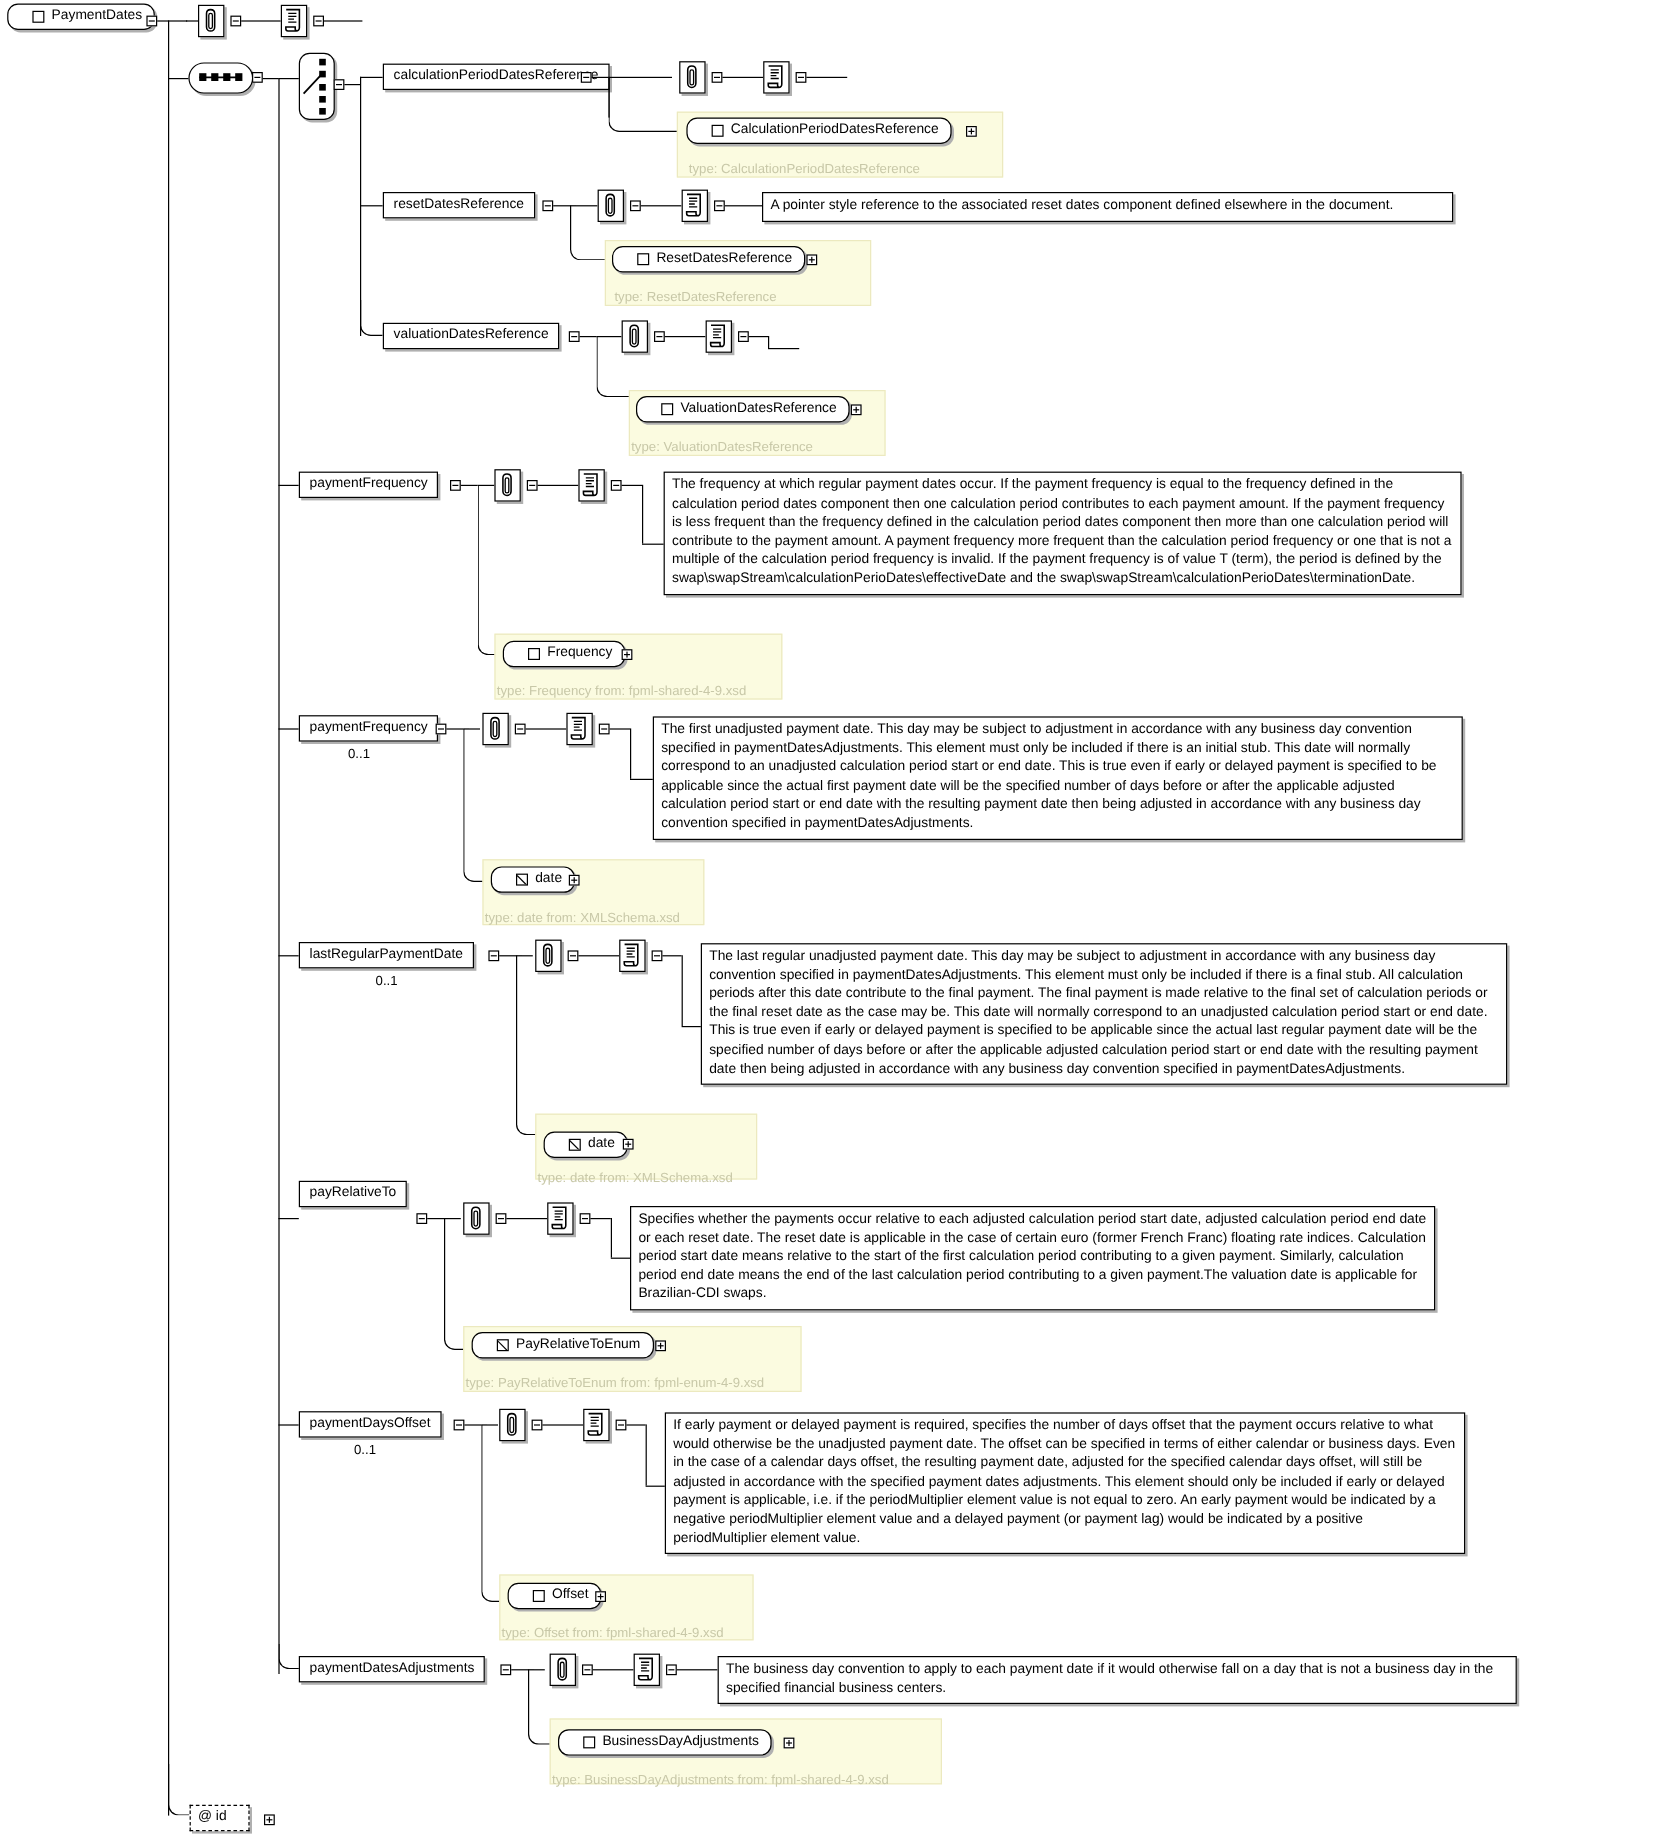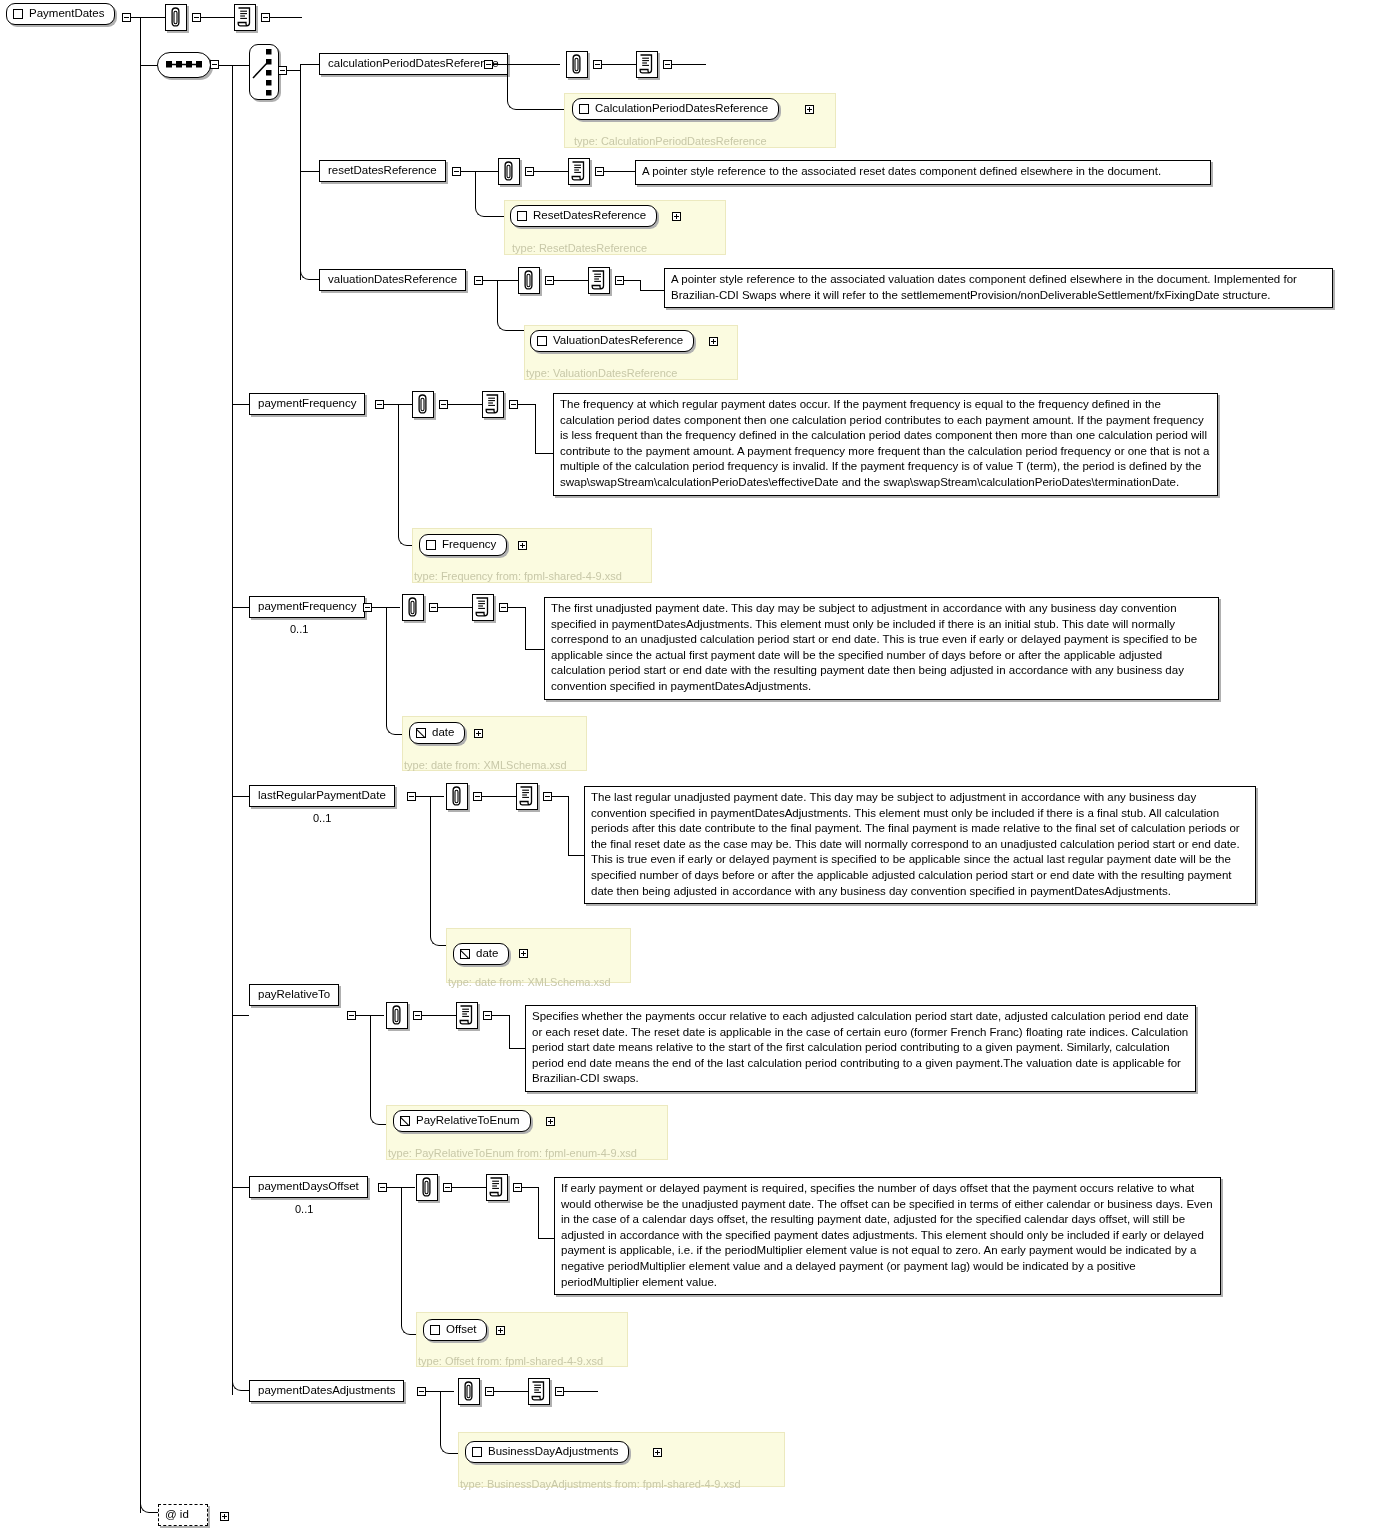--- a/index.html
+++ b/index.html
@@ -48,21 +48,21 @@
     color: #000;
     white-space: nowrap;
   }
 
   
   .capsule {
     position: absolute;
     background: #fff;
     border: 1px solid #000;
     box-shadow: 2px 2px 0 #b0b0b0;
-    padding: 2px 10px 3px 6px;
+    padding: 2px 10px 3px 20px;
     white-space: nowrap;
     line-height: 15px;
     display: flex;
     align-items: center;
     gap: 6px;
     border-radius: 9px 9px 9px 9px;
     font-size: 11.5px;
   }
   .capsule .sq {
     display: inline-block;
@@ -321,21 +321,20 @@
       <line x1="5.2" y1="6.2" x2="12" y2="6.2" stroke="#000" stroke-width="1.1"></line>
       <line x1="5.2" y1="8.6" x2="12" y2="8.6" stroke="#000" stroke-width="1.1"></line>
       <line x1="5.2" y1="11" x2="10" y2="11" stroke="#000" stroke-width="1.1"></line>
       <line x1="5.2" y1="13.4" x2="12" y2="13.4" stroke="#000" stroke-width="1.1"></line>
     </svg>
   </div>
   <div class="tog" style="left:615px; top:276px;"></div>
   <div class="hline" style="left:624px; top:280px; width:16px;"></div>
   <div class="vline" style="left:640px; top:280px; height:10px;"></div>
   <div class="hline" style="left:640px; top:290px; width:26px;"></div>
-  <div class="docbox" style="left:664px; top:268px; width:669px;">A pointer style reference to the associated valuation dates component defined elsewhere in the document. Implemented for Brazilian-CDI Swaps where it will refer to the settlemementProvision/nonDeliverableSettlement/fxFixingDate structure.</div>
 
   <div class="typepanel" style="left:524px; top:325px; width:214px; height:55px;"></div>
   <div class="capsule" style="left:530px; top:330px;">
     <span class="sq"></span>
     <span>ValuationDatesReference</span>
   </div>
   <div class="tog plus" style="left:709px; top:337px;"></div>
   <div class="typelabel" style="left:526px; top:367px;">type: ValuationDatesReference</div>
 
   <div class="hline" style="left:232px; top:404px; width:17px;"></div>
@@ -550,20 +549,21 @@
     <svg width="19" height="24" viewBox="0 0 19 24">
       <path d="M3.5 3 L14.5 3 L14.5 18 C14.5 19.6 13.3 20.8 11.8 20.8 L5 20.8 C3.9 20.8 3.2 20 3.2 19 L3.2 17.5 L11 17.5 L11 19 C11 20 11.6 20.8 12.6 20.8" fill="none" stroke="#000" stroke-width="1.3"></path>
       <line x1="5.2" y1="6.2" x2="12" y2="6.2" stroke="#000" stroke-width="1.1"></line>
       <line x1="5.2" y1="8.6" x2="12" y2="8.6" stroke="#000" stroke-width="1.1"></line>
       <line x1="5.2" y1="11" x2="10" y2="11" stroke="#000" stroke-width="1.1"></line>
       <line x1="5.2" y1="13.4" x2="12" y2="13.4" stroke="#000" stroke-width="1.1"></line>
     </svg>
   </div>
   <div class="tog" style="left:555px; top:1387px;"></div>
   <div class="hline" style="left:564px; top:1391px; width:34px;"></div>
+  <div class="docbox" style="left:598px; top:1380px; width:666px;">The business day convention to apply to each payment date if it would otherwise fall on a day that is not a business day in the specified financial business centers.</div>
 
   <div class="typepanel" style="left:458px; top:1432px; width:327px; height:55px;"></div>
   <div class="capsule" style="left:465px; top:1441px;">
     <span class="sq"></span>
     <span>BusinessDayAdjustments</span>
   </div>
   <div class="tog plus" style="left:653px; top:1448px;"></div>
   <div class="typelabel" style="left:460px; top:1478px;">type: BusinessDayAdjustments from: fpml-shared-4-9.xsd</div>
 
   <div class="node dashed" style="left:158px; top:1504px; padding:2px 18px 3px 6px;">

